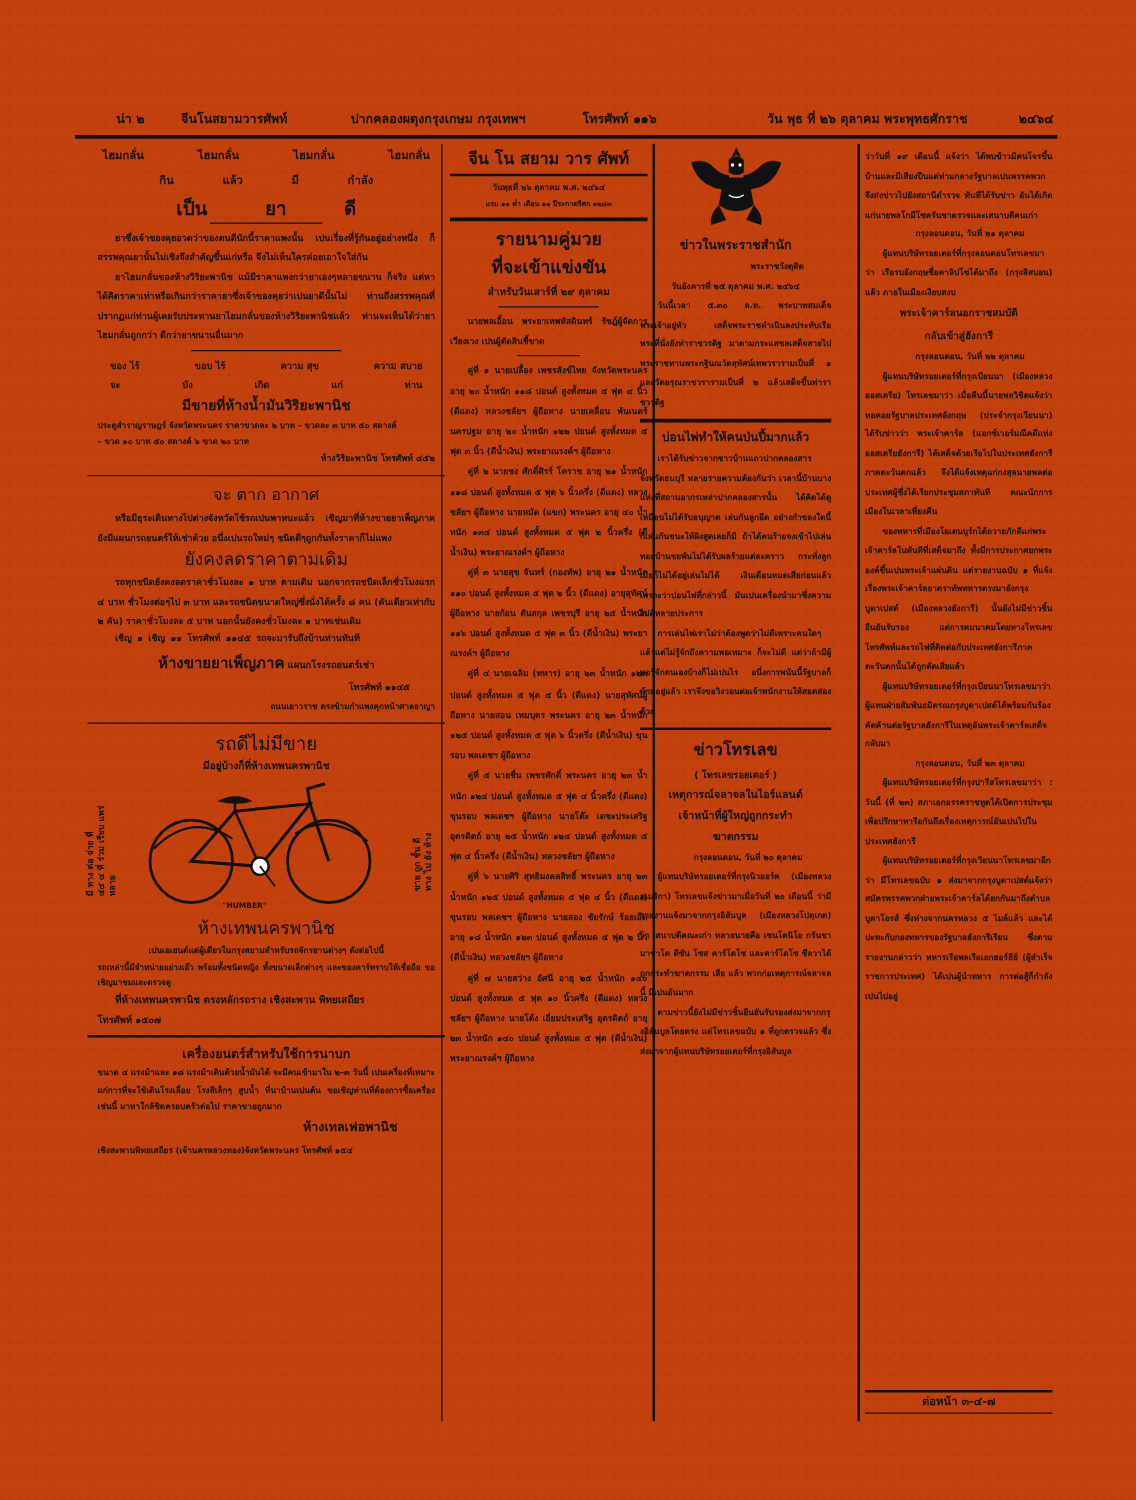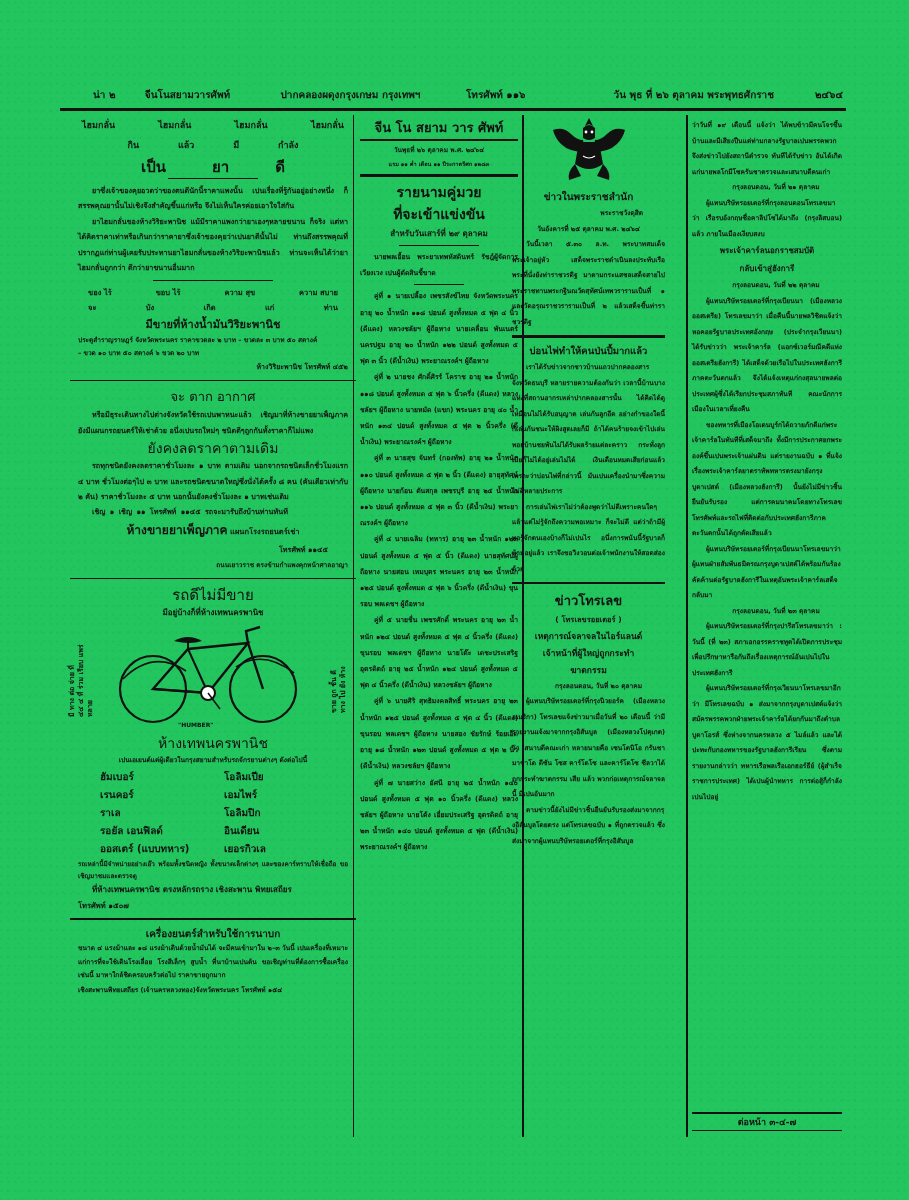--- a/index.html
+++ b/index.html
@@ -1,17 +1,17 @@
 <!DOCTYPE html>
 <html><head>
 <meta charset="utf-8">
 <style>
   html, body { margin:0; padding:0; background:#ffffff; }
   body { width:909px; height:1200px; position:relative; overflow:hidden; font-family:"DejaVu Sans", sans-serif; color:#111; }
-  .page { position:absolute; left:0; top:0; width:909px; height:1200px; background:#22c55e; }
+  .page { position:absolute; left:0; top:0; width:909px; height:1200px; background:#c2410c; }
   .speckle { position:absolute; inset:0; pointer-events:none;
     background-image:
       radial-gradient(circle at 20% 30%, rgba(0,0,0,0.06) 0 1px, transparent 1.5px),
       radial-gradient(circle at 70% 60%, rgba(0,0,0,0.05) 0 1px, transparent 1.5px);
     background-size: 7px 9px, 11px 13px; opacity:0.5; }
   .header { position:absolute; left:93px; top:84px; width:750px; height:20px; display:flex; align-items:center; font-size:10px; font-weight:bold; white-space:nowrap; }
   .header span { display:inline-block; }
   .col { position:absolute; font-size:7.2px; line-height:15.5px; font-weight:bold; }
   .col p { margin:0; text-align:justify; }
   .center { text-align:center; }
@@ -129,42 +129,31 @@
           <path d="M100 72 L112 88" stroke="#111" stroke-width="1.5"></path>
         </svg>
         <div class="vertical" style="left:252px; top:2px; height:90px;">
           <span>ขาย ถูก ชั้น ดี</span><br>
           <span>ทาง ไป ยัง ห้าง</span>
         </div>
         <div style="position:absolute; left:100px; top:100px; font-size:6px; line-height:8px;">"HUMBER"</div>
       </div>
       <div class="mid-title" style="font-size:14px;">ห้างเทพนครพานิช</div>
       <div class="center" style="font-size:6.6px;">เปนเอเยนต์แต่ผู้เดียวในกรุงสยามสำหรับรถจักรยานต่างๆ ดังต่อไปนี้</div>
-      <div class="two-col" style="padding-left:22px;">
-        <span>ฮัมเบอร์</span>
-        <span>โอลิมเปีย</span>
-        <span>เรนคอร์</span>
-        <span>เอมไพร์</span>
-        <span>ราเล</span>
-        <span>โอลิมปิก</span>
-        <span>รอยัล เอนฟิลด์</span>
-        <span>อินเดียน</span>
-        <span>ออสเตร์ (แบบทหาร)</span>
-        <span>เยอรกิวเล</span>
-      </div>
       <p style="font-size:6.4px; line-height:12px;">รถเหล่านี้มีจำหน่ายอย่างเอ๊ว พร้อมทั้งชนิดหญิง ทั้งขนาดเล็กต่างๆ และของคาร์ทราบให้เชื่อถือ ขอเชิญมาชมและตรวจดู</p>
       <p style="font-size:8px; text-indent:14px;">ที่ห้างเทพนครพานิช ตรงหลักรถราง เชิงสะพาน พิทยเสถียร</p>
       <p style="font-size:7.5px;">โทรศัพท์ ๑๕๐๗</p>
     </div>
 
     <div style="height:2px; background:#111; margin:5px -8px 6px;"></div>
 
     <div>
       <div class="center" style="font-size:10px; line-height:16px;">เครื่องยนตร์สำหรับใช้การนาบก</div>
       <p style="font-size:6.6px; line-height:13.5px;">ขนาด ๔ แรงม้าและ ๑๘ แรงม้าเดินด้วยน้ำมันได้ จะมีคนเข้ามาใน ๒–๓ วันนี้ เปนเครื่องที่เหมาะแก่การที่จะใช้เดินโรงเลื่อย โรงสีเล็กๆ สูบน้ำ ที่นาบ้านเปนต้น ขอเชิญท่านที่ต้องการซื้อเครื่องเช่นนี้ มาหาใกล้ชิดครอบครัวต่อไป ราคาขายถูกมาก</p>
+      <div class="right" style="font-size:10px; line-height:20px; padding-right:30px;">ห้างเทลเฟอพานิช</div>
       <div style="display:flex; justify-content:flex-start; font-size:6.6px;">
         <span>เชิงสะพานพิทยเสถียร (เจ้านครหลวงทอง)</span>
         <span>จังหวัดพระนคร โทรศัพท์ ๑๕๔</span>
       </div>
     </div>
   </div>
 
   <div class="col" style="left:360px; top:118px; width:158px; font-size:6.8px; line-height:16.2px;">
     <div class="center" style="font-size:13px; line-height:20px;">จีน โน สยาม วาร ศัพท์</div>
     <div style="height:2px; background:#111; margin:1px 0 2px;"></div>

